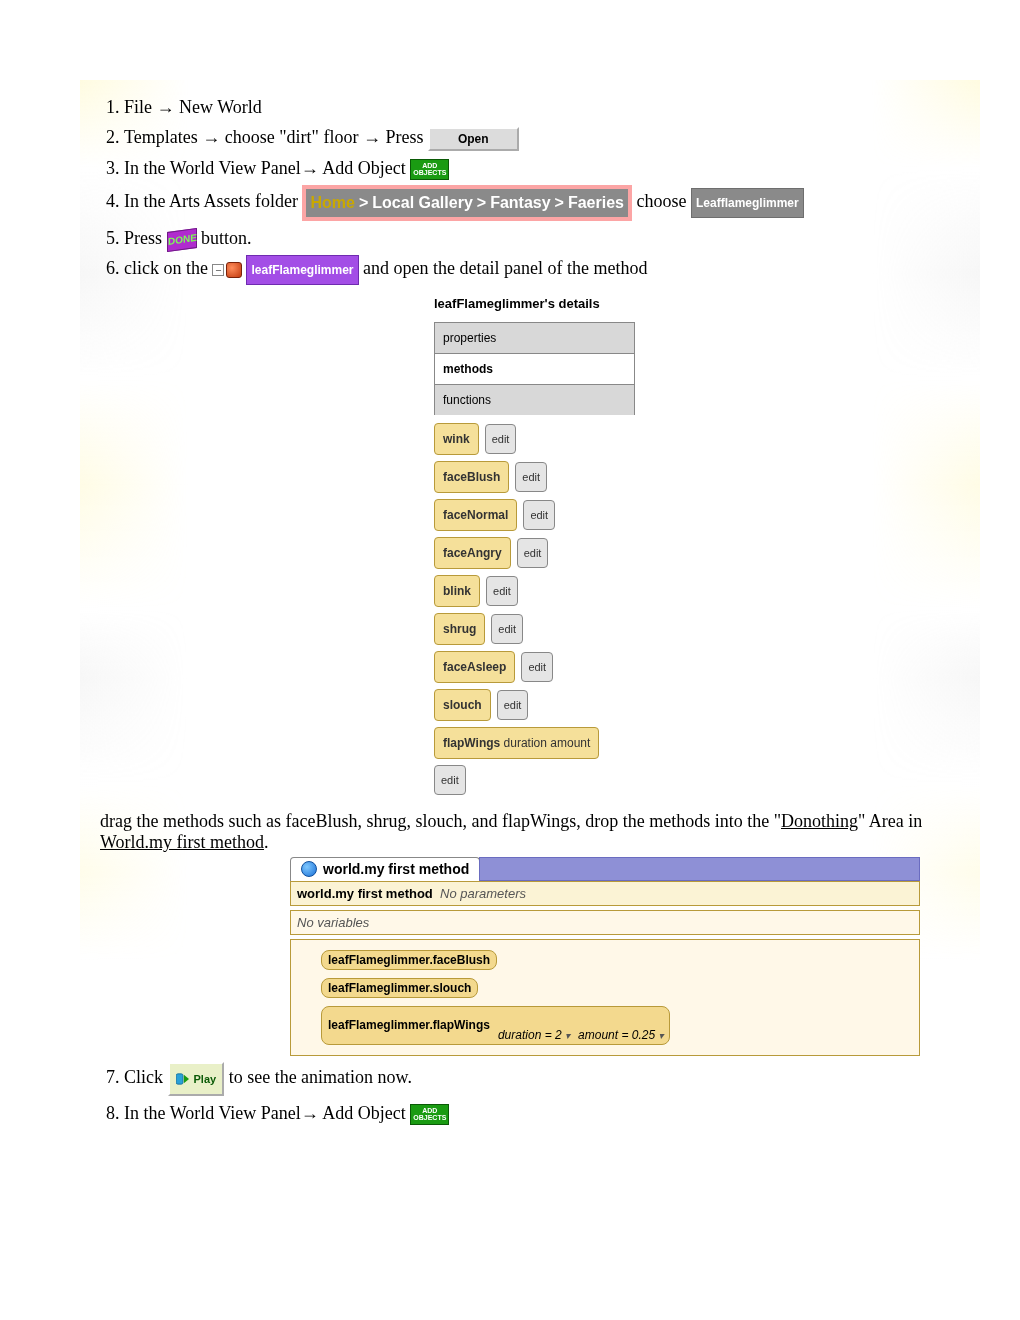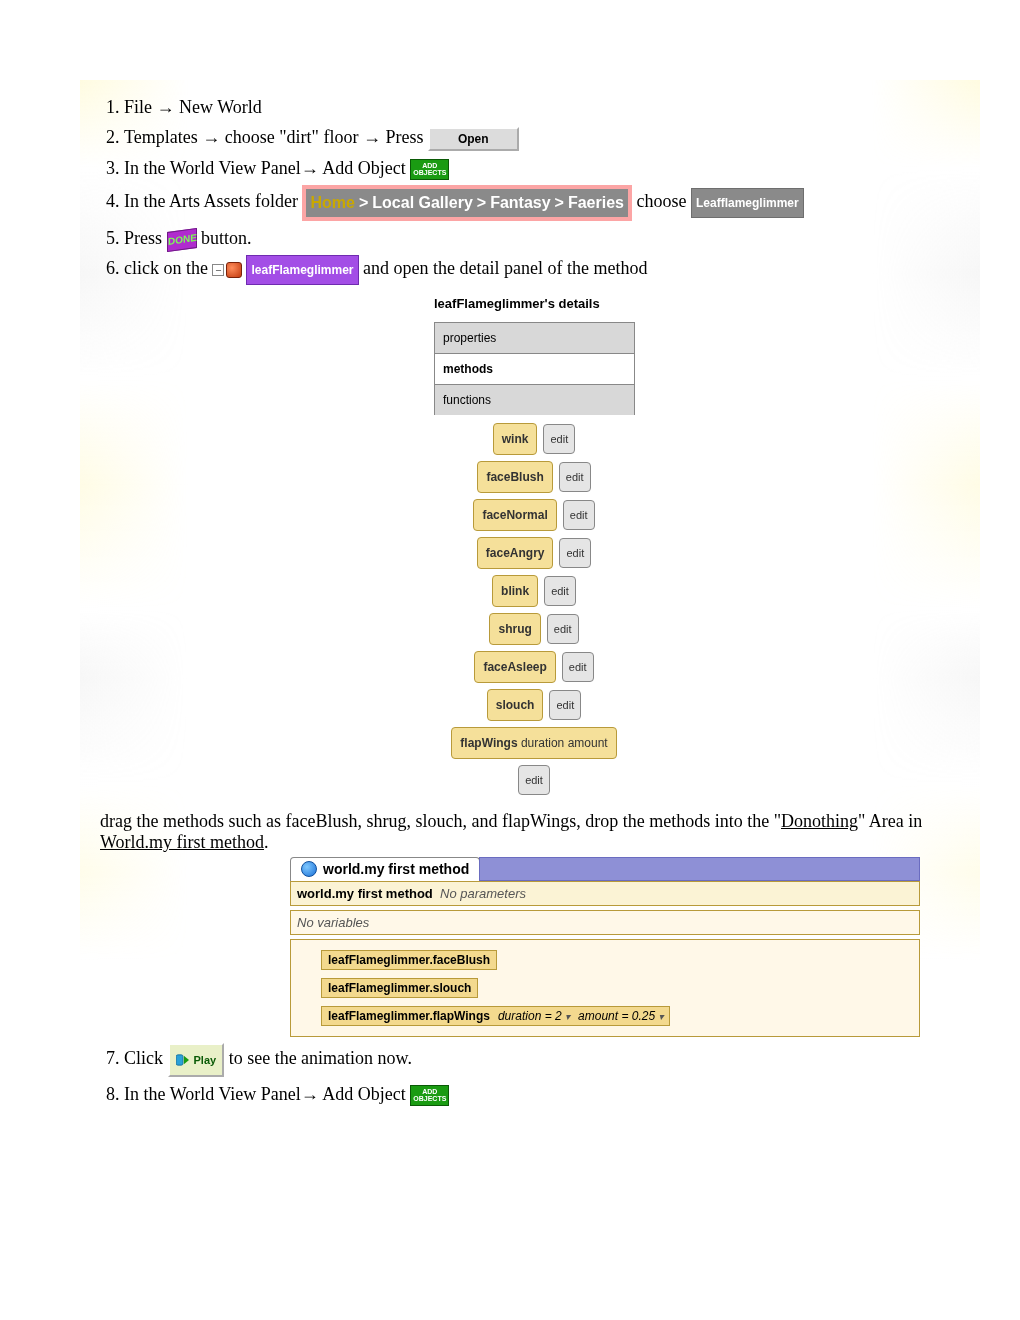--- a/index.html
+++ b/index.html
@@ -76,21 +76,21 @@
   .details {
     width: 200px; margin: 6px 0 0 310px; font-family: Arial, sans-serif; display: block;
   }
   .details .title { font-weight: bold; font-size: 13px; margin-bottom: 4px; }
   .tabs { display: flex; border-bottom: 1px solid #888; margin-bottom: 8px; flex-direction: column; }
   .tabs .tab {
     background: #d8d8d8; border: 1px solid #888; border-bottom: none; padding: 2px 8px;
     font-size: 12px; margin-right: -1px; position: relative; top: 1px;
   }
   .tabs .tab.active { background: #fff; font-weight: bold; }
-  .row { display: flex; gap: 6px; margin: 6px 0; align-items: center; flex-wrap: wrap; justify-content: center; }
+  .row { display: flex; gap: 6px; margin: 6px 0; align-items: center; flex-wrap: wrap; }
   .chip {
     background: #f5e09a; border: 1px solid #b89a3a; border-radius: 4px; padding: 2px 8px;
     font-family: Arial, sans-serif; font-size: 12px; font-weight: bold; color: #333;
   }
   .chip.edit {
     background: #e5e5e5; border: 1px solid #888; font-weight: normal; padding: 1px 6px; font-size: 11px;
   }
 
   .bodytext { margin: 16px 0 4px 0; }
   .ul { text-decoration: underline; }
@@ -98,24 +98,24 @@
   
   .meditor { width: 630px; margin: 4px 0 6px 190px; font-family: Arial, sans-serif; }
   .mtab { display: inline-flex; align-items: center; gap: 6px; border: 1px solid #888; border-bottom: none; background: #fff; padding: 3px 10px; font-weight: bold; font-size: 14px; border-radius: 4px 4px 0 0; }
   .mtab .dot { width: 14px; height: 14px; border-radius: 50%; background: radial-gradient(circle at 35% 35%, #7ec8ff, #1a6fd6); border: 1px solid #0e4f9e; }
   .mbar { background: #8e90d6; height: 22px; border: 1px solid #6a6cc0; flex: 1; margin-left: -1px; }
   .mtabrow { display: flex; align-items: stretch; }
   .mbox { border: 1px solid #b89a3a; background: #fbf3d5; padding: 4px 6px; font-size: 13px; }
   .mbox.light { background: #fff8e8; }
   .mline { padding: 2px 6px; margin: 4px 0 0 18px; }
   .callchip {
-    background: #f3d98e; border: 1px solid #b89a3a; border-radius: 0; padding: 2px 6px;
+    background: #f3d98e; border: 1px solid #b89a3a; border-radius: 8px; padding: 2px 6px;
     font-weight: bold; font-size: 12px; display: inline-flex; gap: 8px; align-items: center;
   }
-  .param { font-style: italic; font-weight: normal; }
+  .param { font-style: italic; font-weight: normal; margin-top: 19px; }
   .caret { font-size: 10px; color: #555; }
 
   .small-sep { height: 4px; }
 </style>
 </head>
 <body>
 
 <div class="glow"></div>
 
 <div class="page">

